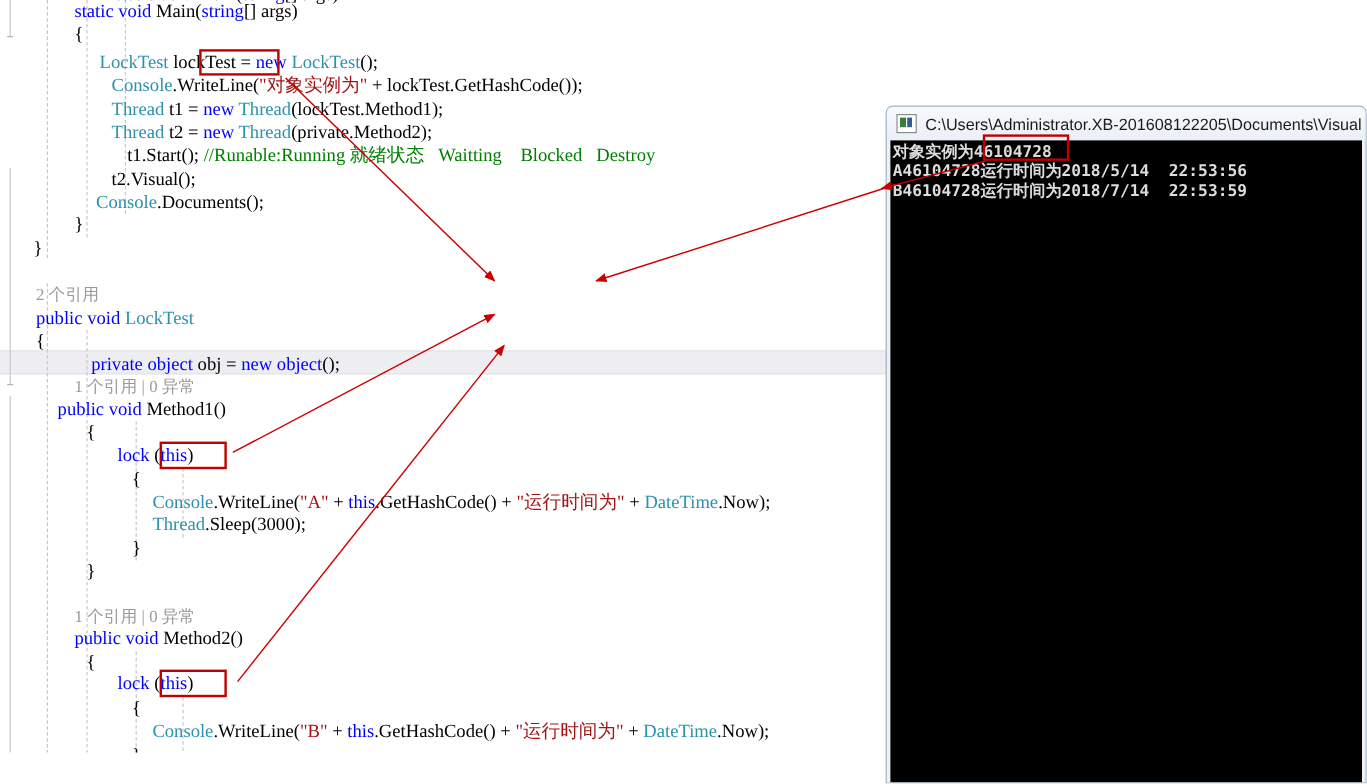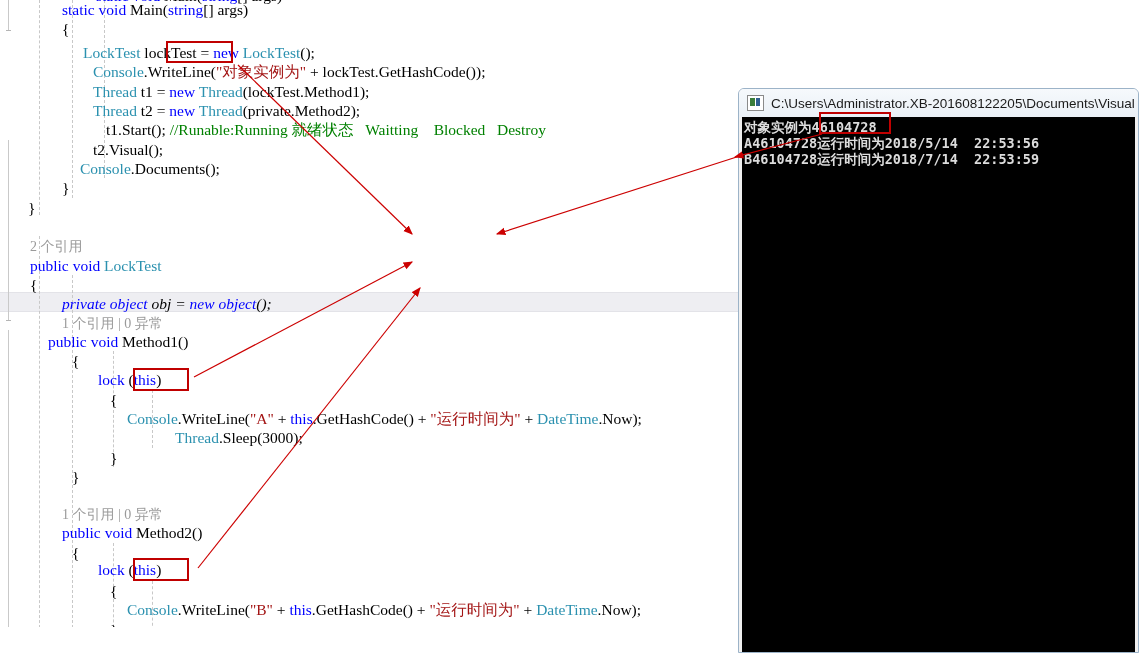--- a/index.html
+++ b/index.html
@@ -204,28 +204,28 @@
       <div class="code-line" style="top: 82px; left: 93px;"><span class="tok-type">Thread </span><span class="tok-plain">t1 = </span><span class="tok-kw">new </span><span class="tok-type">Thread</span><span class="tok-plain">(lockTest.Method1);</span></div>
       <div class="code-line" style="top: 101px; left: 93px;"><span class="tok-type">Thread </span><span class="tok-plain">t2 = </span><span class="tok-kw">new </span><span class="tok-type">Thread</span><span class="tok-plain">(private.Method2);</span></div>
       <div class="code-line" style="top: 120px; left: 93px; margin-left: 13px;"><span class="tok-plain">t1.Start(); </span><span class="tok-com">//Runable:Running 就绪状态   Waitting    Blocked   Destroy</span></div>
       <div class="code-line" style="top: 140px; left: 93px;"><span class="tok-plain">t2.Visual();</span></div>
       <div class="code-line" style="top: 159px; left: 80px;"><span class="tok-type">Console</span><span class="tok-plain">.Documents();</span></div>
       <div class="code-line" style="top: 178px; left: 62px;"><span class="tok-plain">}</span></div>
       <div class="code-line" style="top: 198px; left: 28px;"><span class="tok-plain">}</span></div>
       <div class="code-line" style="top: 236px; left: 30px;"><span class="tok-lens">2 个引用</span></div>
       <div class="code-line" style="top: 256px; left: 30px;"><span class="tok-kw">public </span><span class="tok-kw">void </span><span class="tok-type">LockTest</span></div>
       <div class="code-line" style="top: 275px; left: 30px;"><span class="tok-plain">{</span></div>
-      <div class="code-line" style="top: 294px; left: 62px; font-style: italic;"><span class="tok-kw">private </span><span class="tok-kw">object </span><span class="tok-plain">obj = </span><span class="tok-kw">new </span><span class="tok-kw">object</span><span class="tok-plain">();</span></div>
+      <div class="code-line" style="top: 294px; left: 76px;"><span class="tok-kw">private </span><span class="tok-kw">object </span><span class="tok-plain">obj = </span><span class="tok-kw">new </span><span class="tok-kw">object</span><span class="tok-plain">();</span></div>
       <div class="code-line" style="top: 313px; left: 62px;"><span class="tok-lens">1 个引用 | 0 异常</span></div>
       <div class="code-line" style="top: 332px; left: 48px;"><span class="tok-kw">public </span><span class="tok-kw">void </span><span class="tok-plain">Method1()</span></div>
       <div class="code-line" style="top: 351px; left: 72px;"><span class="tok-plain">{</span></div>
       <div class="code-line" style="top: 370px; left: 98px;"><span class="tok-kw">lock </span><span class="tok-plain">(</span><span class="tok-kw">this</span><span class="tok-plain">)</span></div>
       <div class="code-line" style="top: 390px; left: 110px;"><span class="tok-plain">{</span></div>
       <div class="code-line" style="top: 409px; left: 127px;"><span class="tok-type">Console</span><span class="tok-plain">.WriteLine(</span><span class="tok-str">"A"</span><span class="tok-plain"> + </span><span class="tok-kw">this</span><span class="tok-plain">.GetHashCode() + </span><span class="tok-str">"运行时间为"</span><span class="tok-plain"> + </span><span class="tok-type">DateTime</span><span class="tok-plain">.Now);</span></div>
-      <div class="code-line" style="top: 428px; left: 127px; margin-left: 48px;"><span class="tok-type">Thread</span><span class="tok-plain">.Sleep(3000);</span></div>
+      <div class="code-line" style="top: 428px; left: 127px;"><span class="tok-type">Thread</span><span class="tok-plain">.Sleep(3000);</span></div>
       <div class="code-line" style="top: 448px; left: 110px;"><span class="tok-plain">}</span></div>
       <div class="code-line" style="top: 467px; left: 72px;"><span class="tok-plain">}</span></div>
       <div class="code-line" style="top: 504px; left: 62px;"><span class="tok-lens">1 个引用 | 0 异常</span></div>
       <div class="code-line" style="top: 523px; left: 62px;"><span class="tok-kw">public </span><span class="tok-kw">void </span><span class="tok-plain">Method2()</span></div>
       <div class="code-line" style="top: 543px; left: 72px;"><span class="tok-plain">{</span></div>
       <div class="code-line" style="top: 560px; left: 98px;"><span class="tok-kw">lock </span><span class="tok-plain">(</span><span class="tok-kw">this</span><span class="tok-plain">)</span></div>
       <div class="code-line" style="top: 581px; left: 110px;"><span class="tok-plain">{</span></div>
       <div class="code-line" style="top: 600px; left: 127px;"><span class="tok-type">Console</span><span class="tok-plain">.WriteLine(</span><span class="tok-str">"B"</span><span class="tok-plain"> + </span><span class="tok-kw">this</span><span class="tok-plain">.GetHashCode() + </span><span class="tok-str">"运行时间为"</span><span class="tok-plain"> + </span><span class="tok-type">DateTime</span><span class="tok-plain">.Now);</span></div>
       <div class="code-line" style="top: 620px; left: 110px;"><span class="tok-plain">}</span></div>
       <div class="code-line" style="top: 639px; left: 72px;"><span class="tok-plain">}</span></div>

